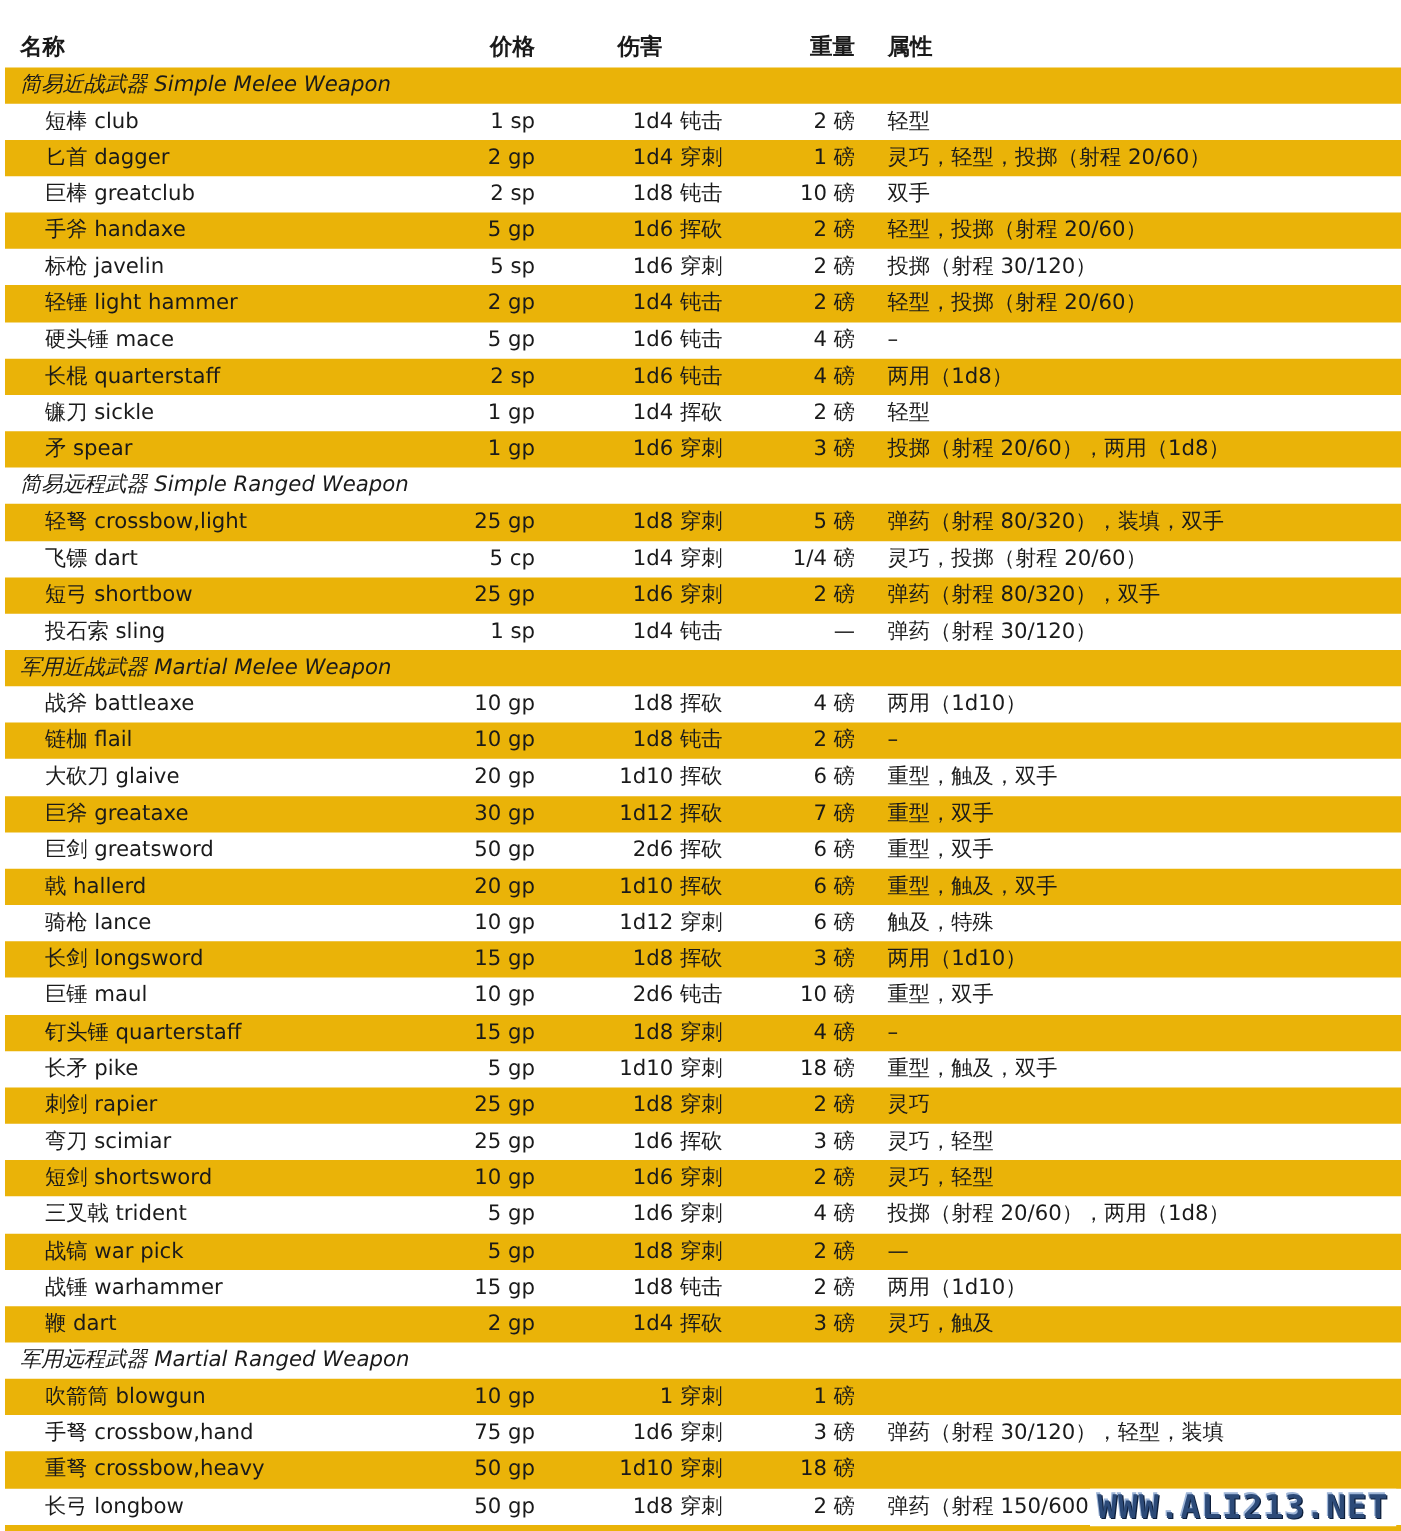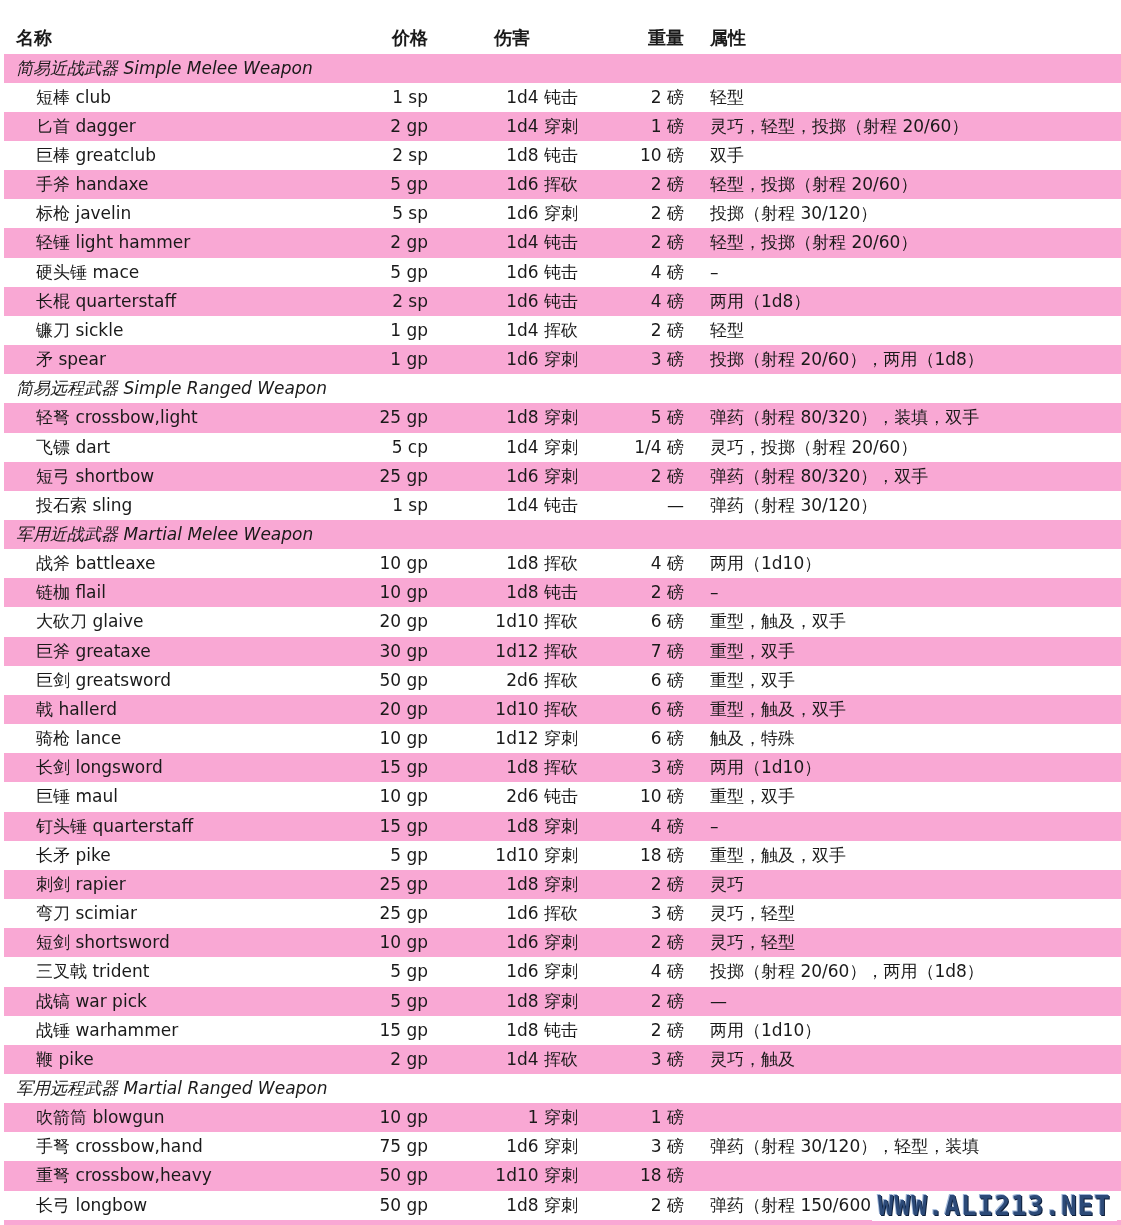--- a/index.html
+++ b/index.html
@@ -1,20 +1,20 @@
 <!DOCTYPE html>
 <html><head>
 <meta charset="utf-8">
 <style>
   html, body { margin: 0; padding: 0; background: #ffffff; }
   body { width: 1121px; height: 1225px; overflow: hidden; position: relative;
          font-family: "DejaVu Sans", "Liberation Sans", sans-serif; color: #1a1a1a; }
   .tbl { position: absolute; left: 4px; top: 0; width: 1117px; }
   .row { position: relative; height: 29.16px; line-height: 29px; font-size: 17px; white-space: nowrap; }
-  .row.shade { background: #f9a8d4; }
+  .row.shade { background: #eab308; }
   .row.head { font-weight: bold; font-size: 18px; height: 29.5px; line-height: 28px; margin-top: 24px; }
   .c { position: absolute; top: 0; }
   .c-name { left: 32px; }
   .head .c-name { left: 12px; }
   .c-price { right: 693px; text-align: right; }
   .c-dmg { right: 543px; text-align: right; }
   .c-wt { right: 437px; text-align: right; }
   .c-prop { left: 706px; }
   .head .c-price { right: 693px; }
   .head .c-dmg { left: 490px; right: auto; }
@@ -257,21 +257,21 @@
         <span class="c c-prop">—</span>
       </div>
       <div class="row">
         <span class="c c-name">战锤 warhammer</span>
         <span class="c c-price">15 gp</span>
         <span class="c c-dmg">1d8 钝击</span>
         <span class="c c-wt">2 磅</span>
         <span class="c c-prop">两用（1d10）</span>
       </div>
       <div class="row shade">
-        <span class="c c-name">鞭 pike</span>
+        <span class="c c-name">鞭 dart</span>
         <span class="c c-price">2 gp</span>
         <span class="c c-dmg">1d4 挥砍</span>
         <span class="c c-wt">3 磅</span>
         <span class="c c-prop">灵巧，触及</span>
       </div>
       <div class="row section">
         <span class="c c-name">军用远程武器 Martial Ranged Weapon</span>
       </div>
       <div class="row shade">
         <span class="c c-name">吹箭筒 blowgun</span>

